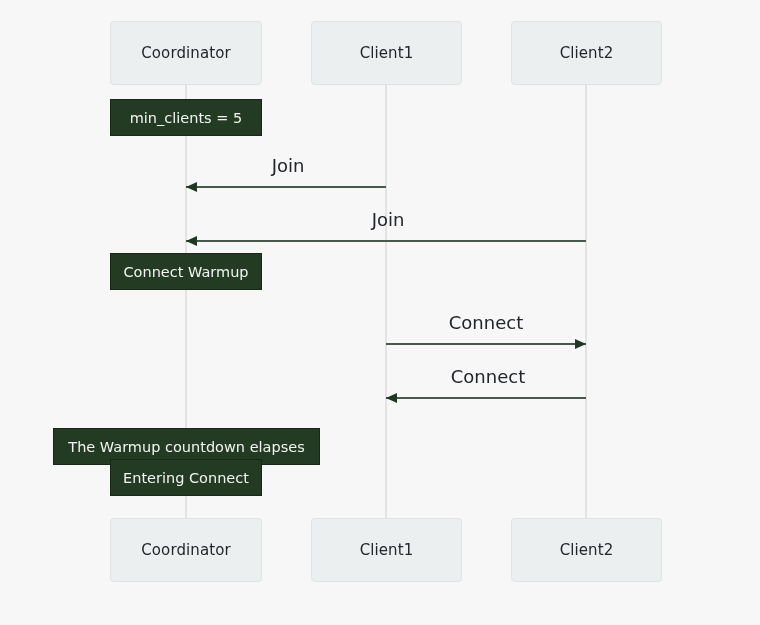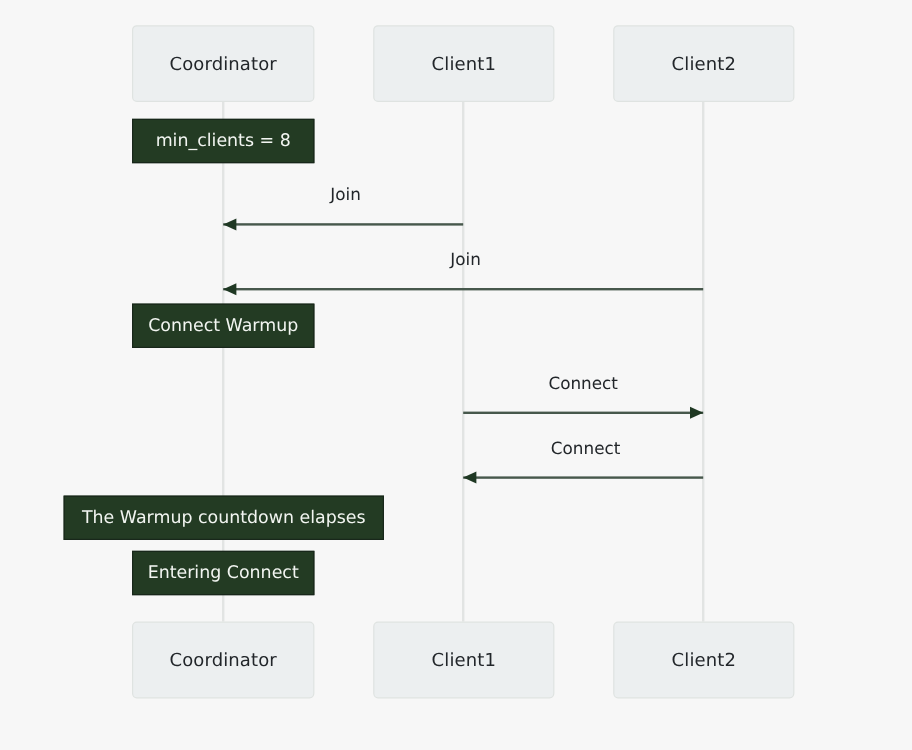--- a/index.html
+++ b/index.html
@@ -67,21 +67,21 @@
     border-bottom: 5.5px solid transparent;
   }
   .arrowhead.left {
     border-right: 11px solid #1f3823;
   }
   .arrowhead.right {
     border-left: 11px solid #1f3823;
   }
   .msg-label {
     position: absolute;
-    font-size: 14px;
+    font-size: 18px;
     color: #22262a;
     font-family: "DejaVu Sans", sans-serif;
     white-space: nowrap;
     transform: translateX(-50%);
     text-align: center;
   }
 </style>
 </head>
 <body>
 
@@ -95,21 +95,21 @@
     <span class="actor-label">Coordinator</span>
   </div>
   <div class="actor-box" style="left:311px; top:21px; width:151px; height:64px;">
     <span class="actor-label">Client1</span>
   </div>
   <div class="actor-box" style="left:511px; top:21px; width:151px; height:64px;">
     <span class="actor-label">Client2</span>
   </div>
 
   <div class="note-box" style="left:110px; top:99px; width:152px; height:37px;">
-    <span class="note-label">min_clients = 8</span>
+    <span class="note-label">min_clients = 5</span>
   </div>
 
   <div class="msg-label" style="left:288px; top:155px;">Join</div>
   <div class="msg-line" style="left:186px; top:186px; width:200px;"></div>
   <div class="arrowhead left" style="left:186px; top:181.5px;"></div>
 
   <div class="msg-label" style="left:388px; top:209px;">Join</div>
   <div class="msg-line" style="left:186px; top:240px; width:400px;"></div>
   <div class="arrowhead left" style="left:186px; top:235.5px;"></div>
 
@@ -118,21 +118,21 @@
   </div>
 
   <div class="msg-label" style="left:486px; top:312px;">Connect</div>
   <div class="msg-line" style="left:386px; top:343px; width:200px;"></div>
   <div class="arrowhead right" style="left:575px; top:338.5px;"></div>
 
   <div class="msg-label" style="left:488px; top:366px;">Connect</div>
   <div class="msg-line" style="left:386px; top:397px; width:200px;"></div>
   <div class="arrowhead left" style="left:386px; top:392.5px;"></div>
 
-  <div class="note-box" style="left:53px; top:413px; width:267px; height:37px;">
+  <div class="note-box" style="left:53px; top:428px; width:267px; height:37px;">
     <span class="note-label">The Warmup countdown elapses</span>
   </div>
 
   <div class="note-box" style="left:110px; top:459px; width:152px; height:37px;">
     <span class="note-label">Entering Connect</span>
   </div>
 
   <div class="actor-box" style="left:110px; top:518px; width:152px; height:64px;">
     <span class="actor-label">Coordinator</span>
   </div>

